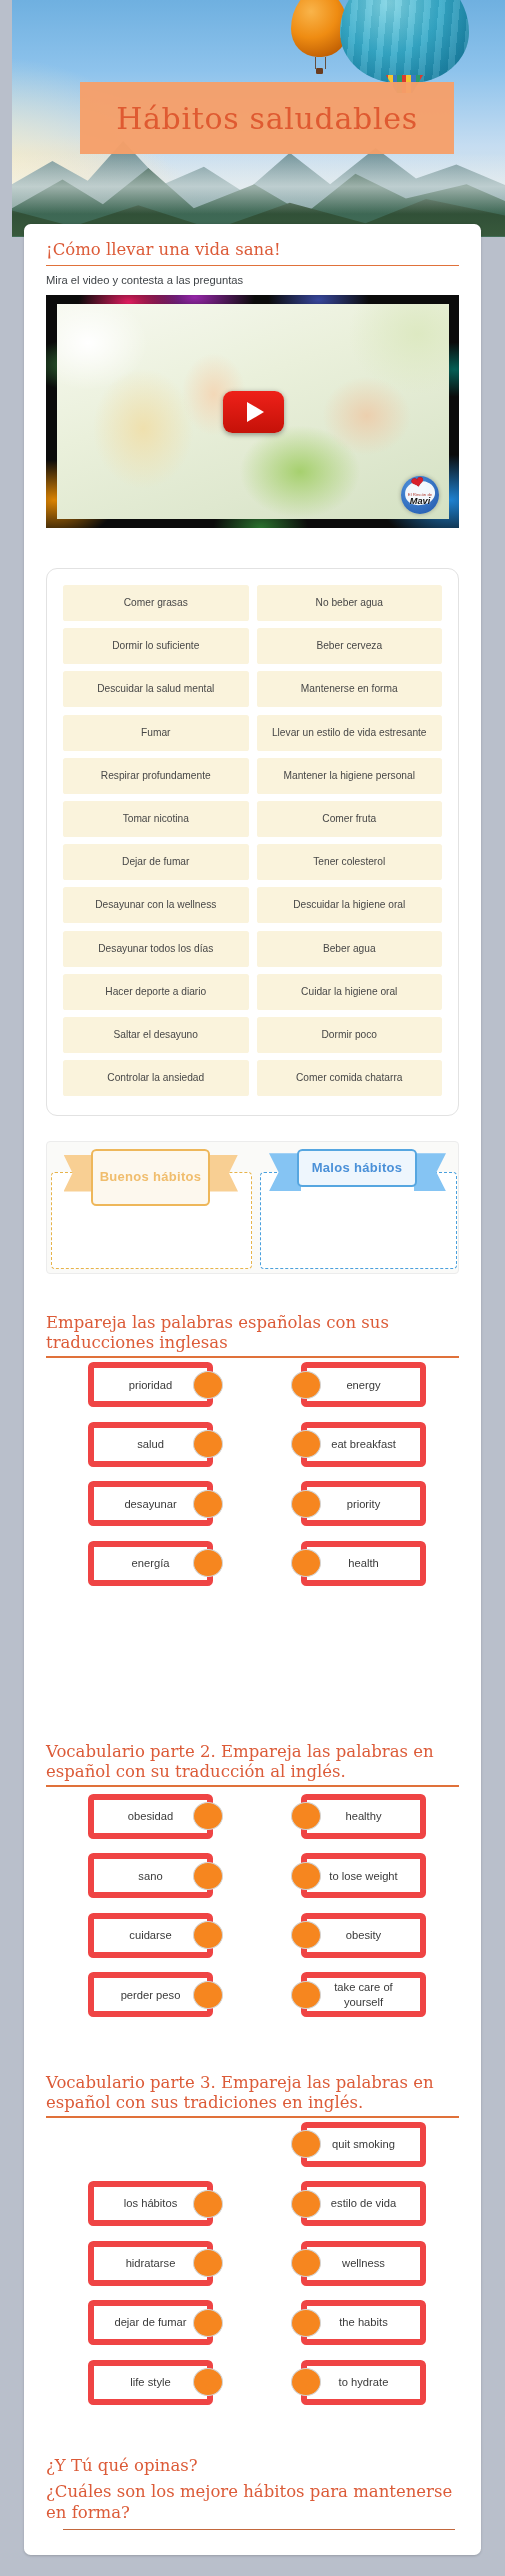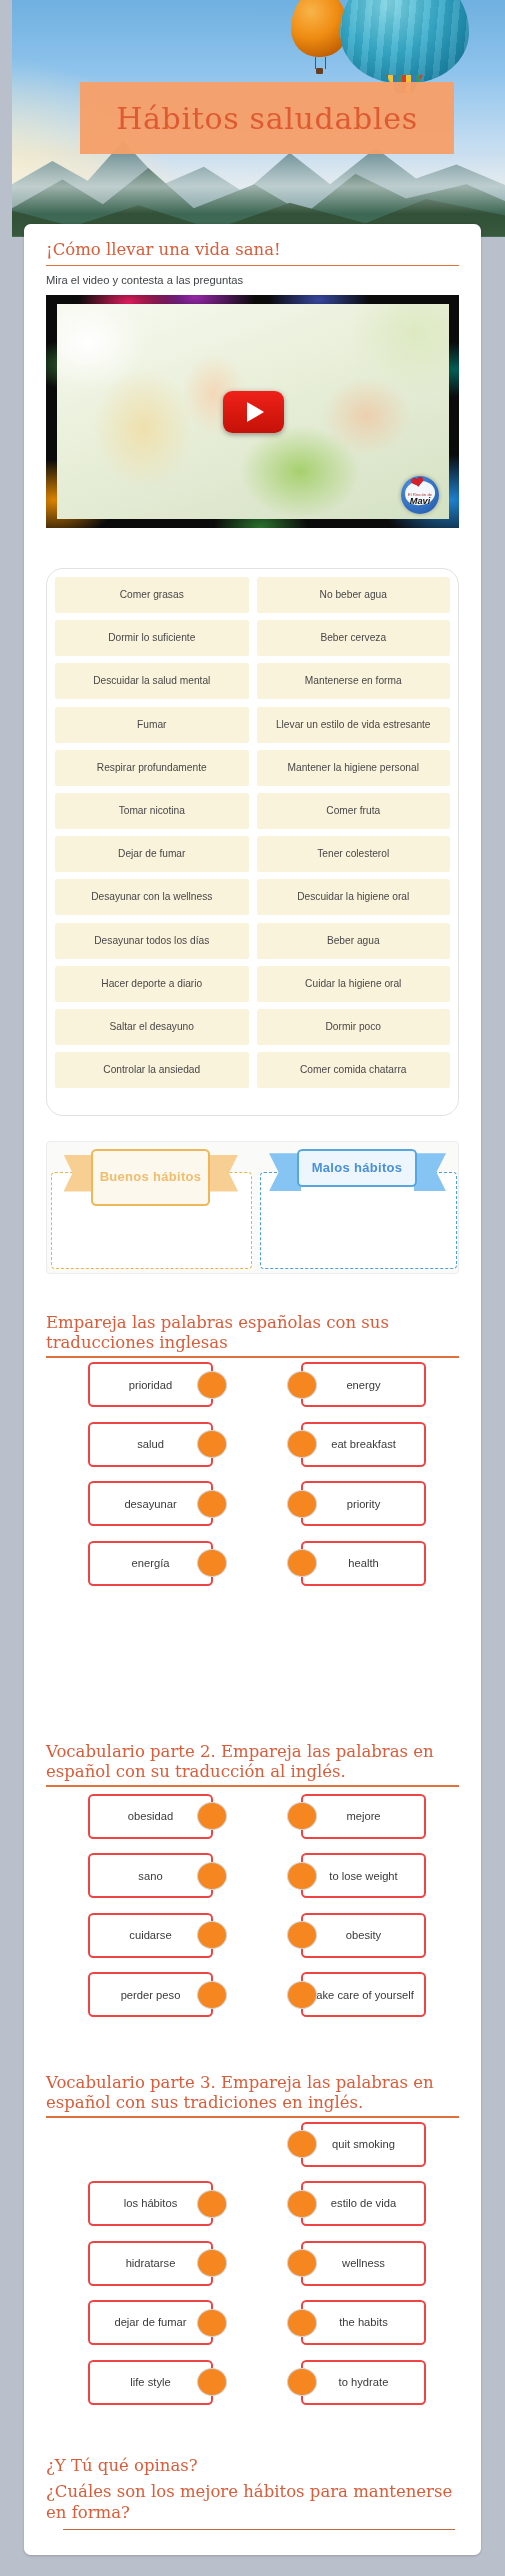--- a/index.html
+++ b/index.html
@@ -87,21 +87,21 @@
   .mavi-white { position:absolute; left:4px; top:5.3px; width:30px; height:24px; background:rgba(255,255,255,.94);
     border-radius:50% 50% 46% 46%; transform:rotate(-7deg); }
   .mavi-heart { position:absolute; left:10px; top:-2.6px; font-size:16px; color:#d81f2a; transform:rotate(-12deg);
     text-shadow:0 0 0.7px #701; }
   .mavi-sub { position:absolute; left:0; right:0; top:16px; text-align:center; font-size:4.3px; color:#b03a2e; }
   .mavi-name { position:absolute; left:0; right:0; top:20px; text-align:center; font-size:9.2px; font-weight:bold;
     font-style:italic; color:#111; text-shadow:0 0 1.3px #fff; }
 
   
   .word-bank { position:absolute; left:22px; top:344px; width:413px; height:548px; background:#fff;
-    border:0.7px solid #e2e2e2; border-radius:17px; padding:8px; display:grid;
+    border:0.7px solid #e2e2e2; border-radius:11px; padding:16px; display:grid;
     grid-template-columns:1fr 1fr; gap:7.2px 8px; align-items:start; align-content:start; overflow:hidden; }
   .chip { background:#faf3dc; border-radius:2.6px; min-height:36px; display:flex; align-items:center;
     justify-content:center; text-align:center; font-size:10.2px; color:#474747; padding:5.3px 10.5px; line-height:14px; }
 
   
   .sort-panel { position:absolute; left:22px; top:917px; width:413px; height:133px; background:#fafaf8;
     border:0.7px solid #ececec; border-radius:4px; }
   .dashed-zone { position:absolute; top:30px; height:97px; background:#fff; border-radius:4px; }
   .zone-good { left:4px; width:201px; border:1.3px dashed #e7b34a; }
   .zone-bad { left:213px; width:197px; border:1.3px dashed #4aa0dd; }
@@ -117,21 +117,21 @@
   .ribbon-good { left:44px; width:119px; height:57px; background:#fdf8ee; border:2px solid #eeb75a; color:#f0bd6d; }
   .ribbon-bad { left:250px; width:120px; height:38px; background:#eef6fd; border:2px solid #56a6e0; color:#4a90d8; }
 
   
   .match-section { position:absolute; left:22px; width:413px; }
   .sec1 { top:1089px; } .sec2 { top:1518px; } .sec3 { top:1849px; }
   .match-section .rule { margin-top:2.6px; }
   .match-rows { position:relative; }
   .rows-s1 { margin-top:4.6px; } .rows-s2 { margin-top:7.2px; } .rows-s3 { margin-top:4px; }
   .match-row { position:relative; height:45px; margin-bottom:14.5px; }
-  .mbox { position:absolute; top:0; width:125px; height:45px; background:#fff; border:2px solid #ef4444;
+  .mbox { position:absolute; top:0; width:125px; height:45px; background:#fff; border:6px solid #ef4444;
     border-radius:5.3px; display:flex; align-items:center; justify-content:center; text-align:center;
     font-size:11.2px; color:#3a3a3a; line-height:14.5px; padding:2.6px 9.2px; }
   .mbox-left { left:42px; } .mbox-right { left:255px; }
   .dot { position:absolute; top:50%; width:30px; height:28px; margin-top:-14px; border-radius:50%;
     background:#f6861f; border:1.3px solid #d3d3d3; }
   .dot-r { right:-16px; } .dot-l { left:-16px; }
 
   
   .outro { position:absolute; left:22px; top:2232px; width:413px; }
   .outro .q2 { margin-top:6px; }
@@ -261,21 +261,21 @@
       <h2 class="serif-h">Vocabulario parte 2.  Empareja las palabras en español con su traducción al inglés.</h2>
       <div class="rule"></div>
       <div class="match-rows rows-s2">
         <div class="match-row">
           <div class="mbox mbox-left">
             <span>obesidad</span>
             <span class="dot dot-r"></span>
           </div>
           <div class="mbox mbox-right">
             <span class="dot dot-l"></span>
-            <span>mejore</span>
+            <span>healthy</span>
           </div>
         </div>
         <div class="match-row">
           <div class="mbox mbox-left">
             <span>sano</span>
             <span class="dot dot-r"></span>
           </div>
           <div class="mbox mbox-right">
             <span class="dot dot-l"></span>
             <span>to lose weight</span>

